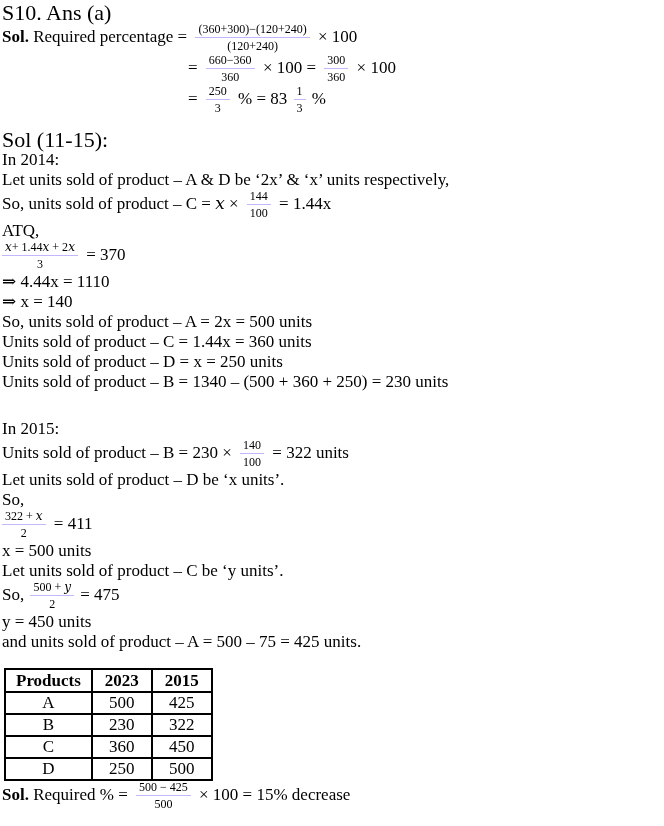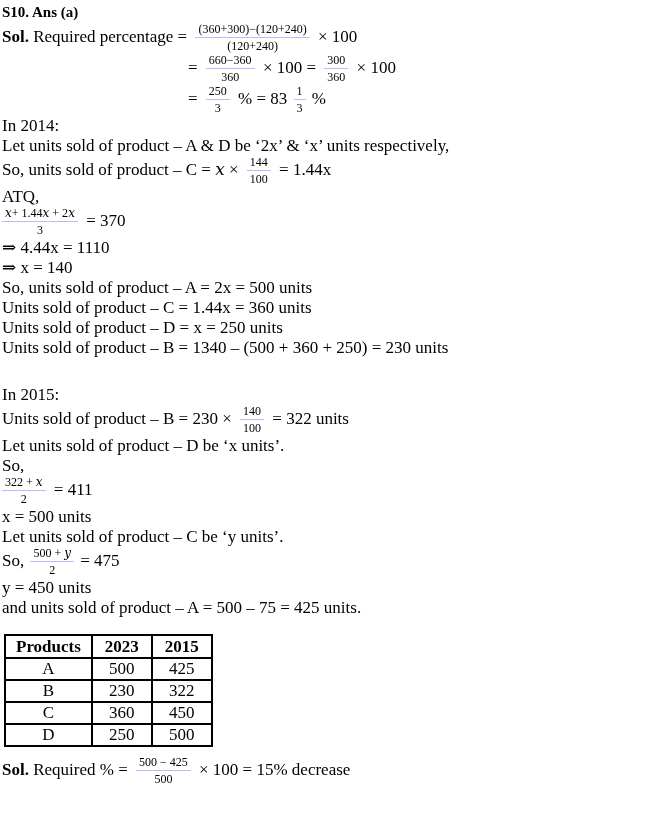--- a/index.html
+++ b/index.html
@@ -3,36 +3,36 @@
 <meta charset="utf-8">
 <style>
   html, body { margin:0; padding:0; background:#ffffff; }
   body {
     width:664px; height:826px; overflow:hidden;
     font-family:"Liberation Serif","DejaVu Serif",serif;
     font-size:17px; color:#000;
   }
   .page { padding:2px 6px 0 2px; }
   .line { line-height:20px; min-height:20px; white-space:nowrap; }
-  .heading { font-weight:bold; line-height:21px; font-size:15px; }
+  .heading { font-weight:normal; line-height:21px; font-size:22px; }
   b.sol { font-weight:bold; }
   .indent { margin-left:186px; }
   .frac {
     display:inline-block; vertical-align:middle; text-align:center;
     margin:0 4px; transform:translateY(-1px);
   }
   .frac .num { display:block; font-size:12px; line-height:14px; padding:0 3px 1px; border-bottom:1px solid #c4b5fd; }
   .frac .den { display:block; font-size:12px; line-height:14px; padding-top:1px; }
   .frac.tight { margin:0 2px; }
   .gap-sm { margin-top:13px; }
   .gap-md { margin-top:27px; }
   i.mvar { font-style:italic; font-family:"DejaVu Serif","Liberation Serif",serif; }
   .mnum { font-style:normal;text-align:right; }
   table.products {
-    border-collapse:collapse; margin:16px 0 9px 2px;padding-left:36px;
+    border-collapse:collapse; margin:16px 0 0 2px;padding-left:36px;
   }
   table.products th, table.products td {
     border:2px solid #000; text-align:center; padding:0 10px; height:20px; font-size:17px;
   }
   table.products th { font-weight:bold; height:21px; }
   table.products td.prod-col, table.products th.prod-col { min-width:62px; }
   table.products td.year-col, table.products th.year-col { min-width:38px; }
 </style>
 </head>
 <body>
@@ -56,20 +56,21 @@
     <div class="line indent">
       <span>=</span>
       <span class="frac"><span class="num">250</span><span class="den">3</span></span>
       <span>% = 83</span>
       <span class="frac tight"><span class="num">1</span><span class="den">3</span></span>
       <span>%</span>
     </div>
   </section>
 
   <section>
+    <div class="line heading gap-sm">Sol (11-15):</div>
     <div class="line">In 2014:</div>
     <div class="line">Let units sold of product – A &amp; D be ‘2x’ &amp; ‘x’ units respectively,</div>
     <div class="line">
       <span>So, units sold of product – C =</span>
       <i class="mvar">x</i>
       <span>×</span>
       <span class="frac"><span class="num">144</span><span class="den">100</span></span>
       <span>= 1.44x</span>
     </div>
     <div class="line">ATQ,</div>

